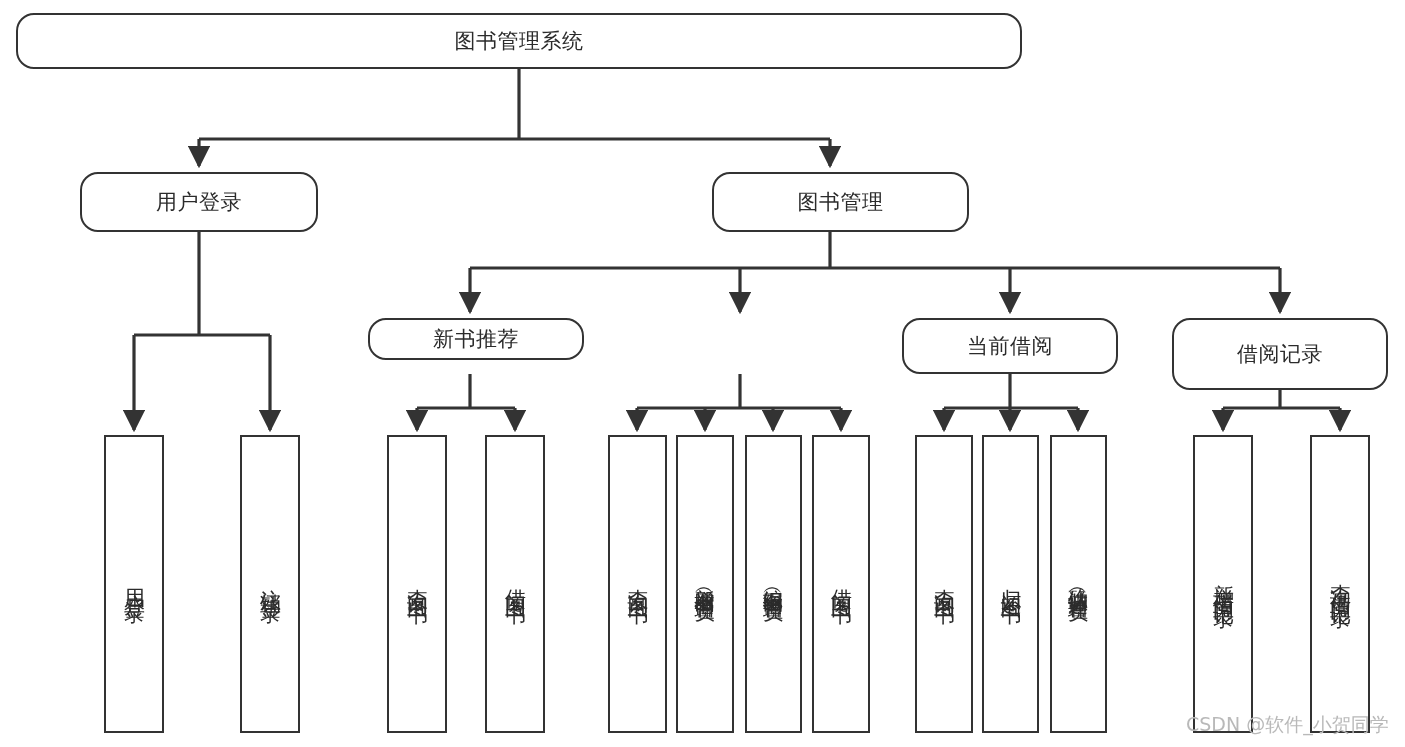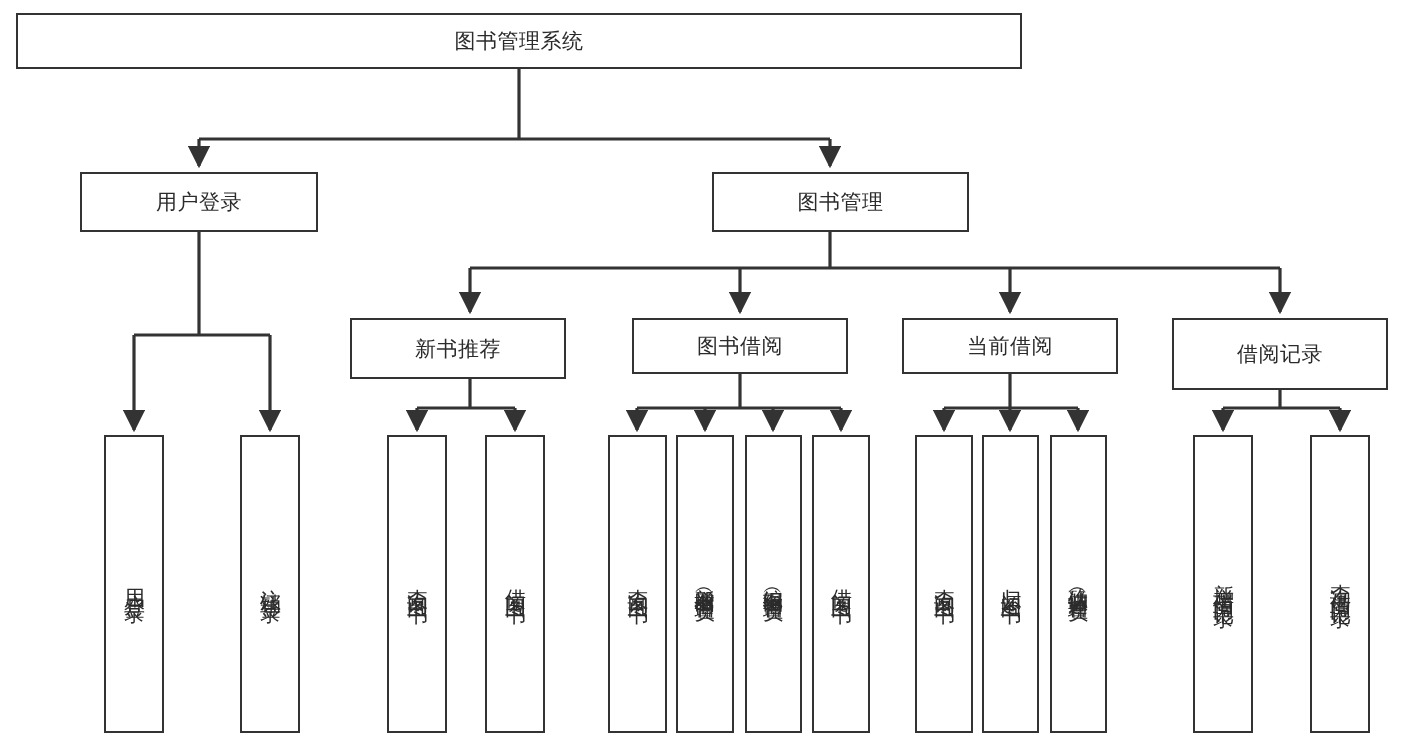--- a/index.html
+++ b/index.html
@@ -29,20 +29,21 @@
     border: 2.5px solid #333333;
     background: #ffffff;
     display: flex;
     align-items: center;
     justify-content: center;
     color: #2b2b2b;
   }
   .node.horiz {
     font-size: 21px;
     letter-spacing: 0.5px;
+    border-radius: 18px;
   }
   .node.vert {
     font-size: 21px;
   }
   .node.vert .vlabel {
     writing-mode: vertical-rl;
     text-orientation: upright;
     letter-spacing: 5px;
     line-height: 1;
     white-space: nowrap;
@@ -121,25 +122,22 @@
     <span>图书管理系统</span>
   </div>
 
   <div class="node horiz" id="node-user-login" style="left: 80px; top: 172px; width: 238px; height: 60px;">
     <span>用户登录</span>
   </div>
   <div class="node horiz" id="node-book-manage" style="left: 712px; top: 172px; width: 257px; height: 60px;">
     <span>图书管理</span>
   </div>
 
-  <div class="node horiz" id="node-new-book-recommend" style="left: 350px; top: 318px; width: 216px; height: 61px; font-family: Liberation Serif, serif;">
+  <div class="node horiz" id="node-new-book-recommend" style="left: 368px; top: 318px; width: 216px; height: 42px; font-family: Liberation Serif, serif;">
     <span>新书推荐</span>
-  </div>
-  <div class="node horiz" id="node-book-borrow" style="left: 632px; top: 318px; width: 216px; height: 56px;">
-    <span>图书借阅</span>
   </div>
   <div class="node horiz" id="node-current-borrow" style="left: 902px; top: 318px; width: 216px; height: 56px;">
     <span>当前借阅</span>
   </div>
   <div class="node horiz" id="node-borrow-record" style="left: 1172px; top: 318px; width: 216px; height: 72px;">
     <span>借阅记录</span>
   </div>
 
   <div id="leaf-container">
       <div class="node vert" style="left: 104px; top: 435px; width: 60px; height: 298px;">
@@ -176,13 +174,14 @@
         <span class="vlabel">确认归还（管理员）</span>
       </div>
       <div class="node vert" style="left: 1193px; top: 435px; width: 60px; height: 298px;">
         <span class="vlabel">新增借阅记录</span>
       </div>
       <div class="node vert" style="left: 1310px; top: 435px; width: 60px; height: 298px;">
         <span class="vlabel">查询借阅记录</span>
       </div>
     </div>
 
+  <div class="watermark">CSDN @软件_小贺同学</div>
 </div>
 
 </body></html>

